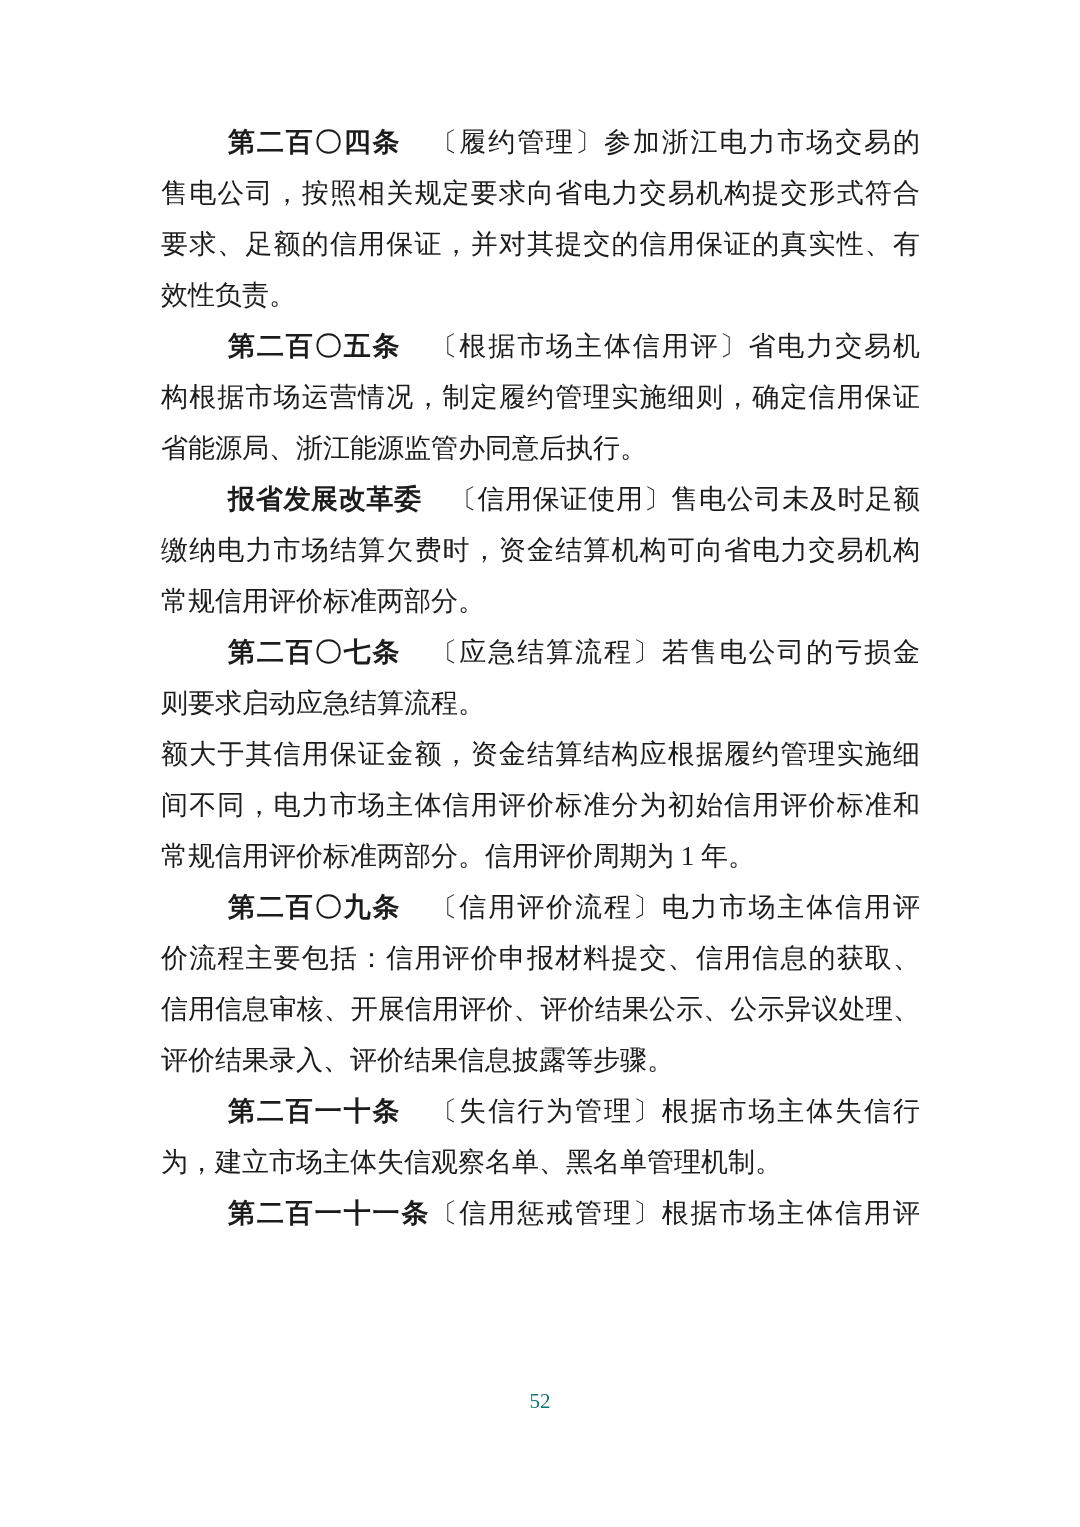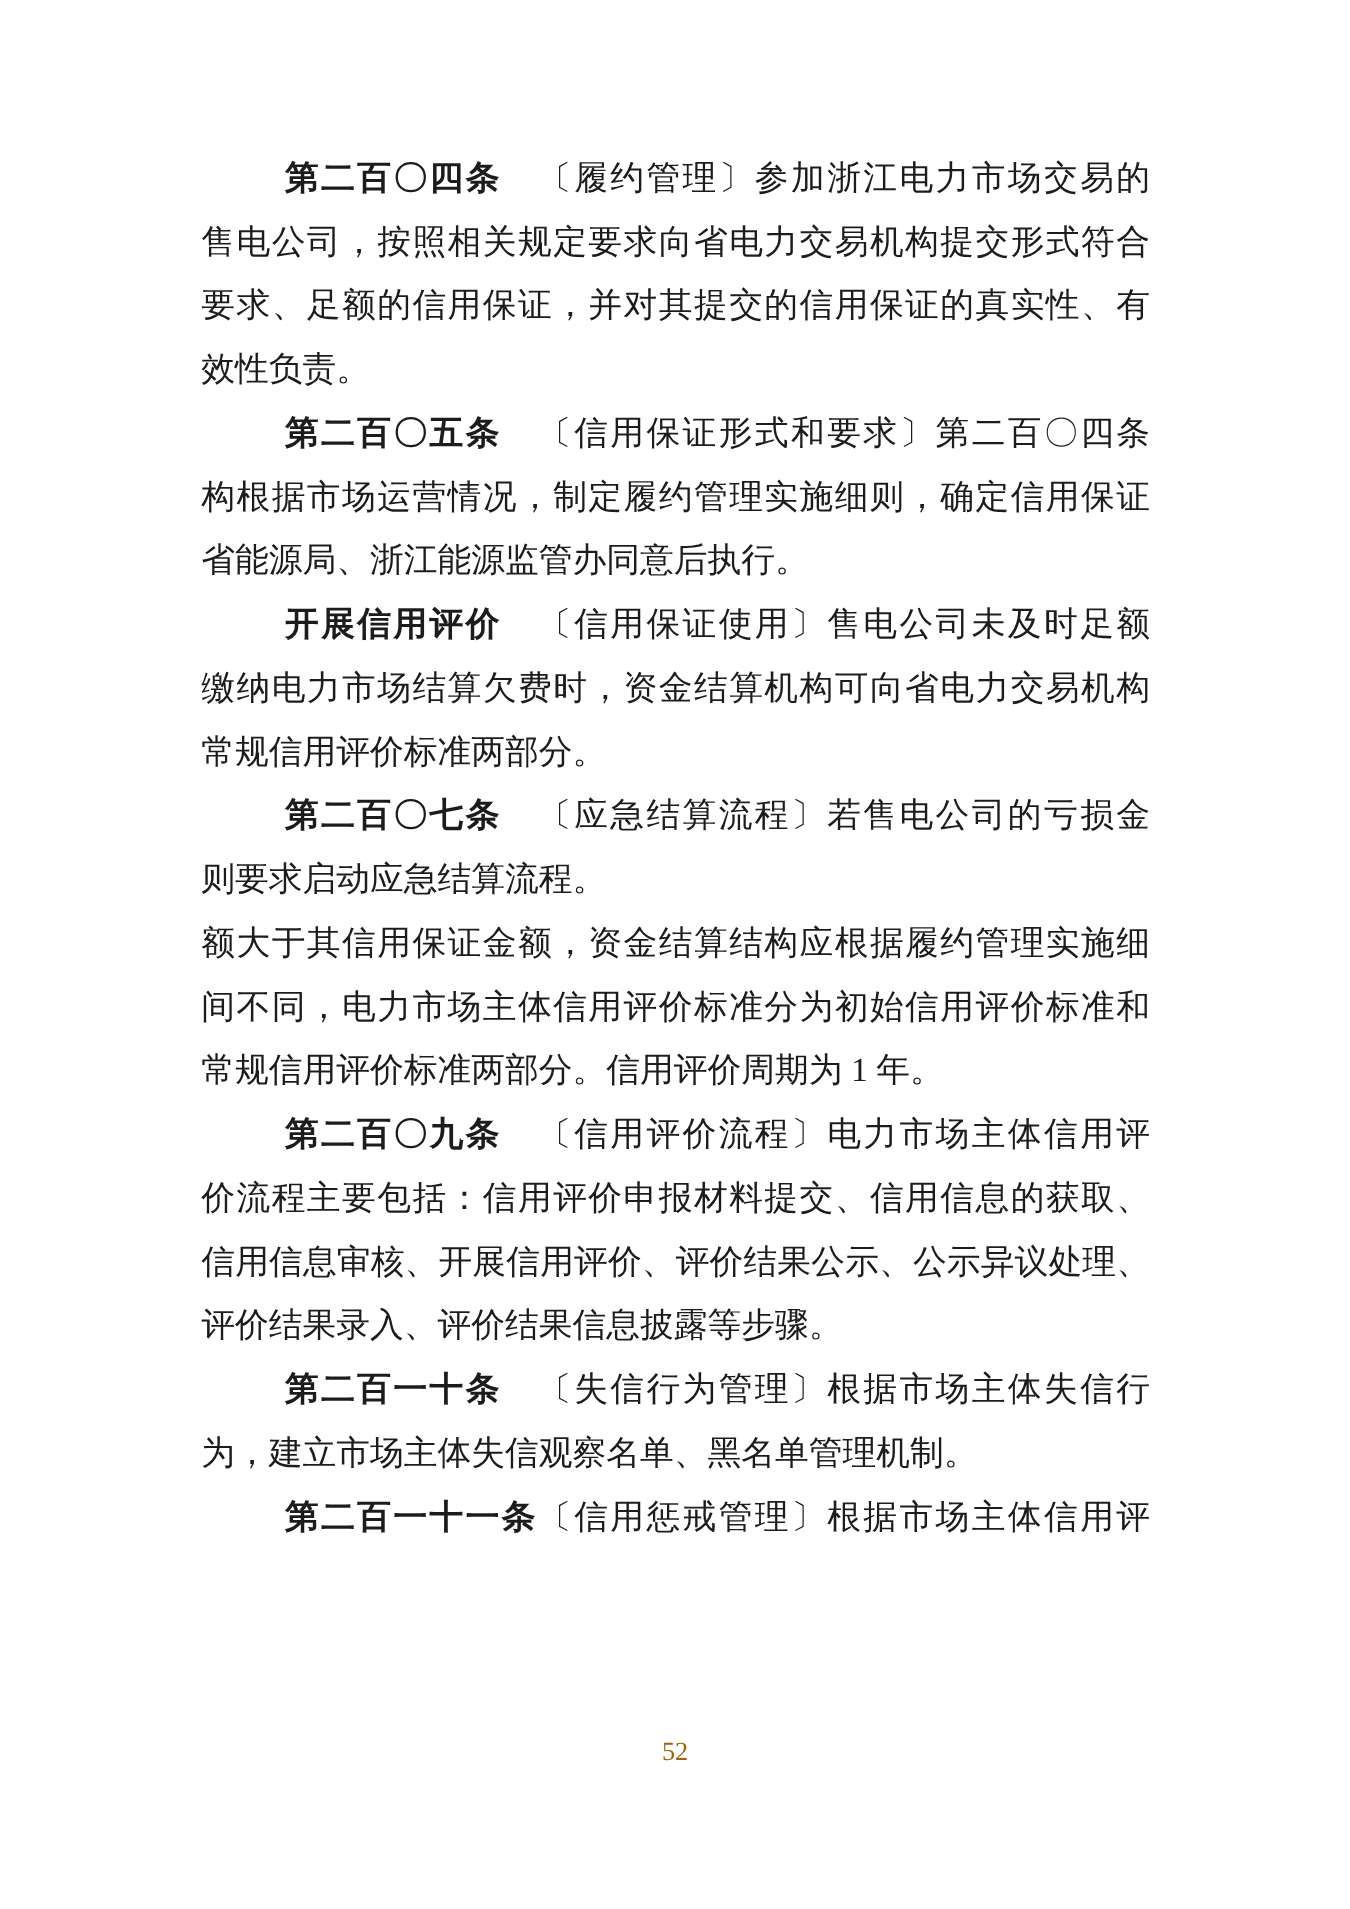--- a/index.html
+++ b/index.html
@@ -28,43 +28,43 @@
   .line.first { padding-left: 67px; }
   .line.endp { text-align-last: left; }
   .artnum { font-weight: bold; }
   .sep { white-space: pre; }
   .pageno {
     position: absolute;
     top: 1389px; left: 0;
     width: 1080px;
     text-align: center;
     font-size: 21px;
-    color: #a16207;
+    color: #0f766e;
   }
 </style>
 </head>
 <body>
 
 <div class="doc-text">
 
   <div class="para">
     <div class="line first"><span class="artnum">第二百〇四条</span><span class="sep">　</span><span>〔履约管理〕参加浙江电力市场交易的</span></div>
     <div class="line">售电公司，按照相关规定要求向省电力交易机构提交形式符合</div>
     <div class="line">要求、足额的信用保证，并对其提交的信用保证的真实性、有</div>
     <div class="line endp">效性负责。</div>
   </div>
 
   <div class="para">
-    <div class="line first"><span class="artnum">第二百〇五条</span><span class="sep">　</span><span>〔信用保证形式和要求〕第二百〇四条</span></div>
+    <div class="line first"><span class="artnum">第二百〇五条</span><span class="sep">　</span><span>〔根据市场主体信用评〕省电力交易机</span></div>
     <div class="line">构根据市场运营情况，制定履约管理实施细则，确定信用保证</div>
     <div class="line endp">省能源局、浙江能源监管办同意后执行。</div>
   </div>
 
   <div class="para">
-    <div class="line first"><span class="artnum">开展信用评价</span><span class="sep">　</span><span>〔信用保证使用〕售电公司未及时足额</span></div>
+    <div class="line first"><span class="artnum">报省发展改革委</span><span class="sep">　</span><span>〔信用保证使用〕售电公司未及时足额</span></div>
     <div class="line">缴纳电力市场结算欠费时，资金结算机构可向省电力交易机构</div>
     <div class="line endp">常规信用评价标准两部分。</div>
   </div>
 
   <div class="para">
     <div class="line first"><span class="artnum">第二百〇七条</span><span class="sep">　</span><span>〔应急结算流程〕若售电公司的亏损金</span></div>
     <div class="line endp">则要求启动应急结算流程。</div>
     <div class="line">额大于其信用保证金额，资金结算结构应根据履约管理实施细</div>
   </div>
 

